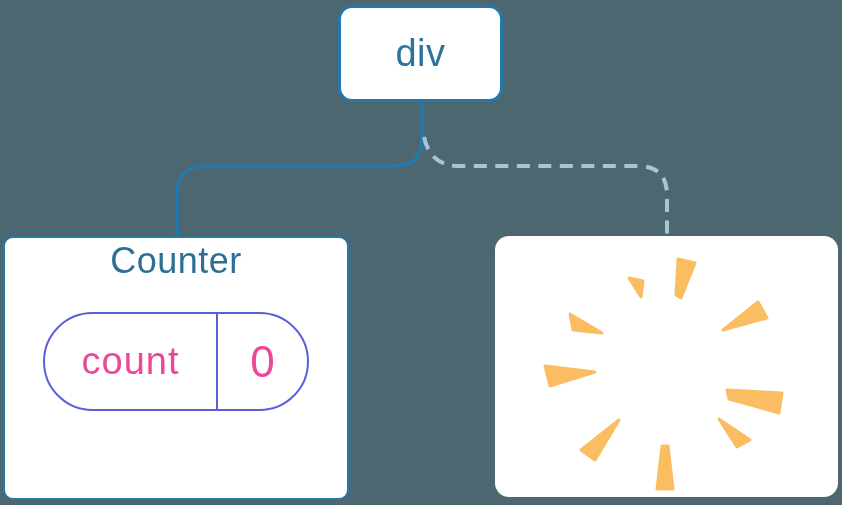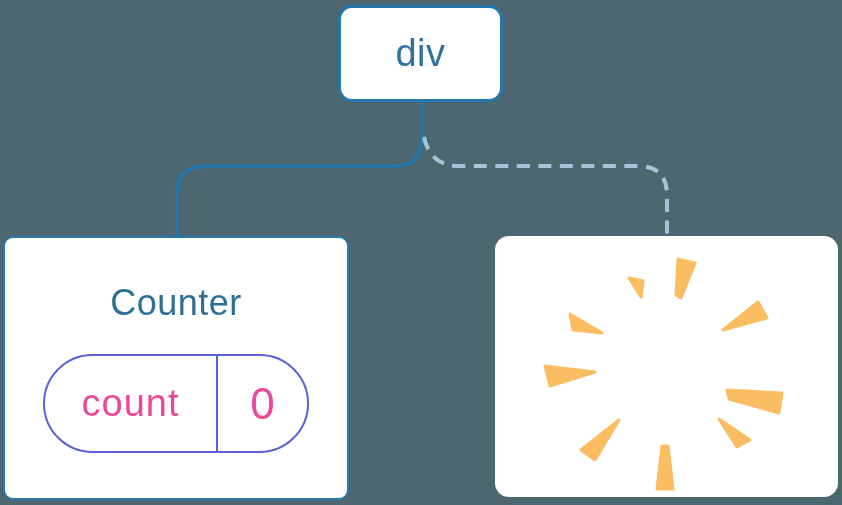--- a/index.html
+++ b/index.html
@@ -48,21 +48,20 @@
     letter-spacing: 0.5px;
   }
   .node-counter {
     left: 3px; top: 236px;
     width: 346px; height: 264px;
     border: 2.5px solid #2478AC;
     border-radius: 10px;
     display: flex;
     flex-direction: column;
     align-items: center;
-    padding-top: 42px;
   }
   .counter-title {
     color: #2E6F96;
     font-size: 36px;
     font-weight: 500;
     letter-spacing: 0.5px;
     line-height: 46px;
   }
   .state-pill {
     margin-top: 28px;

